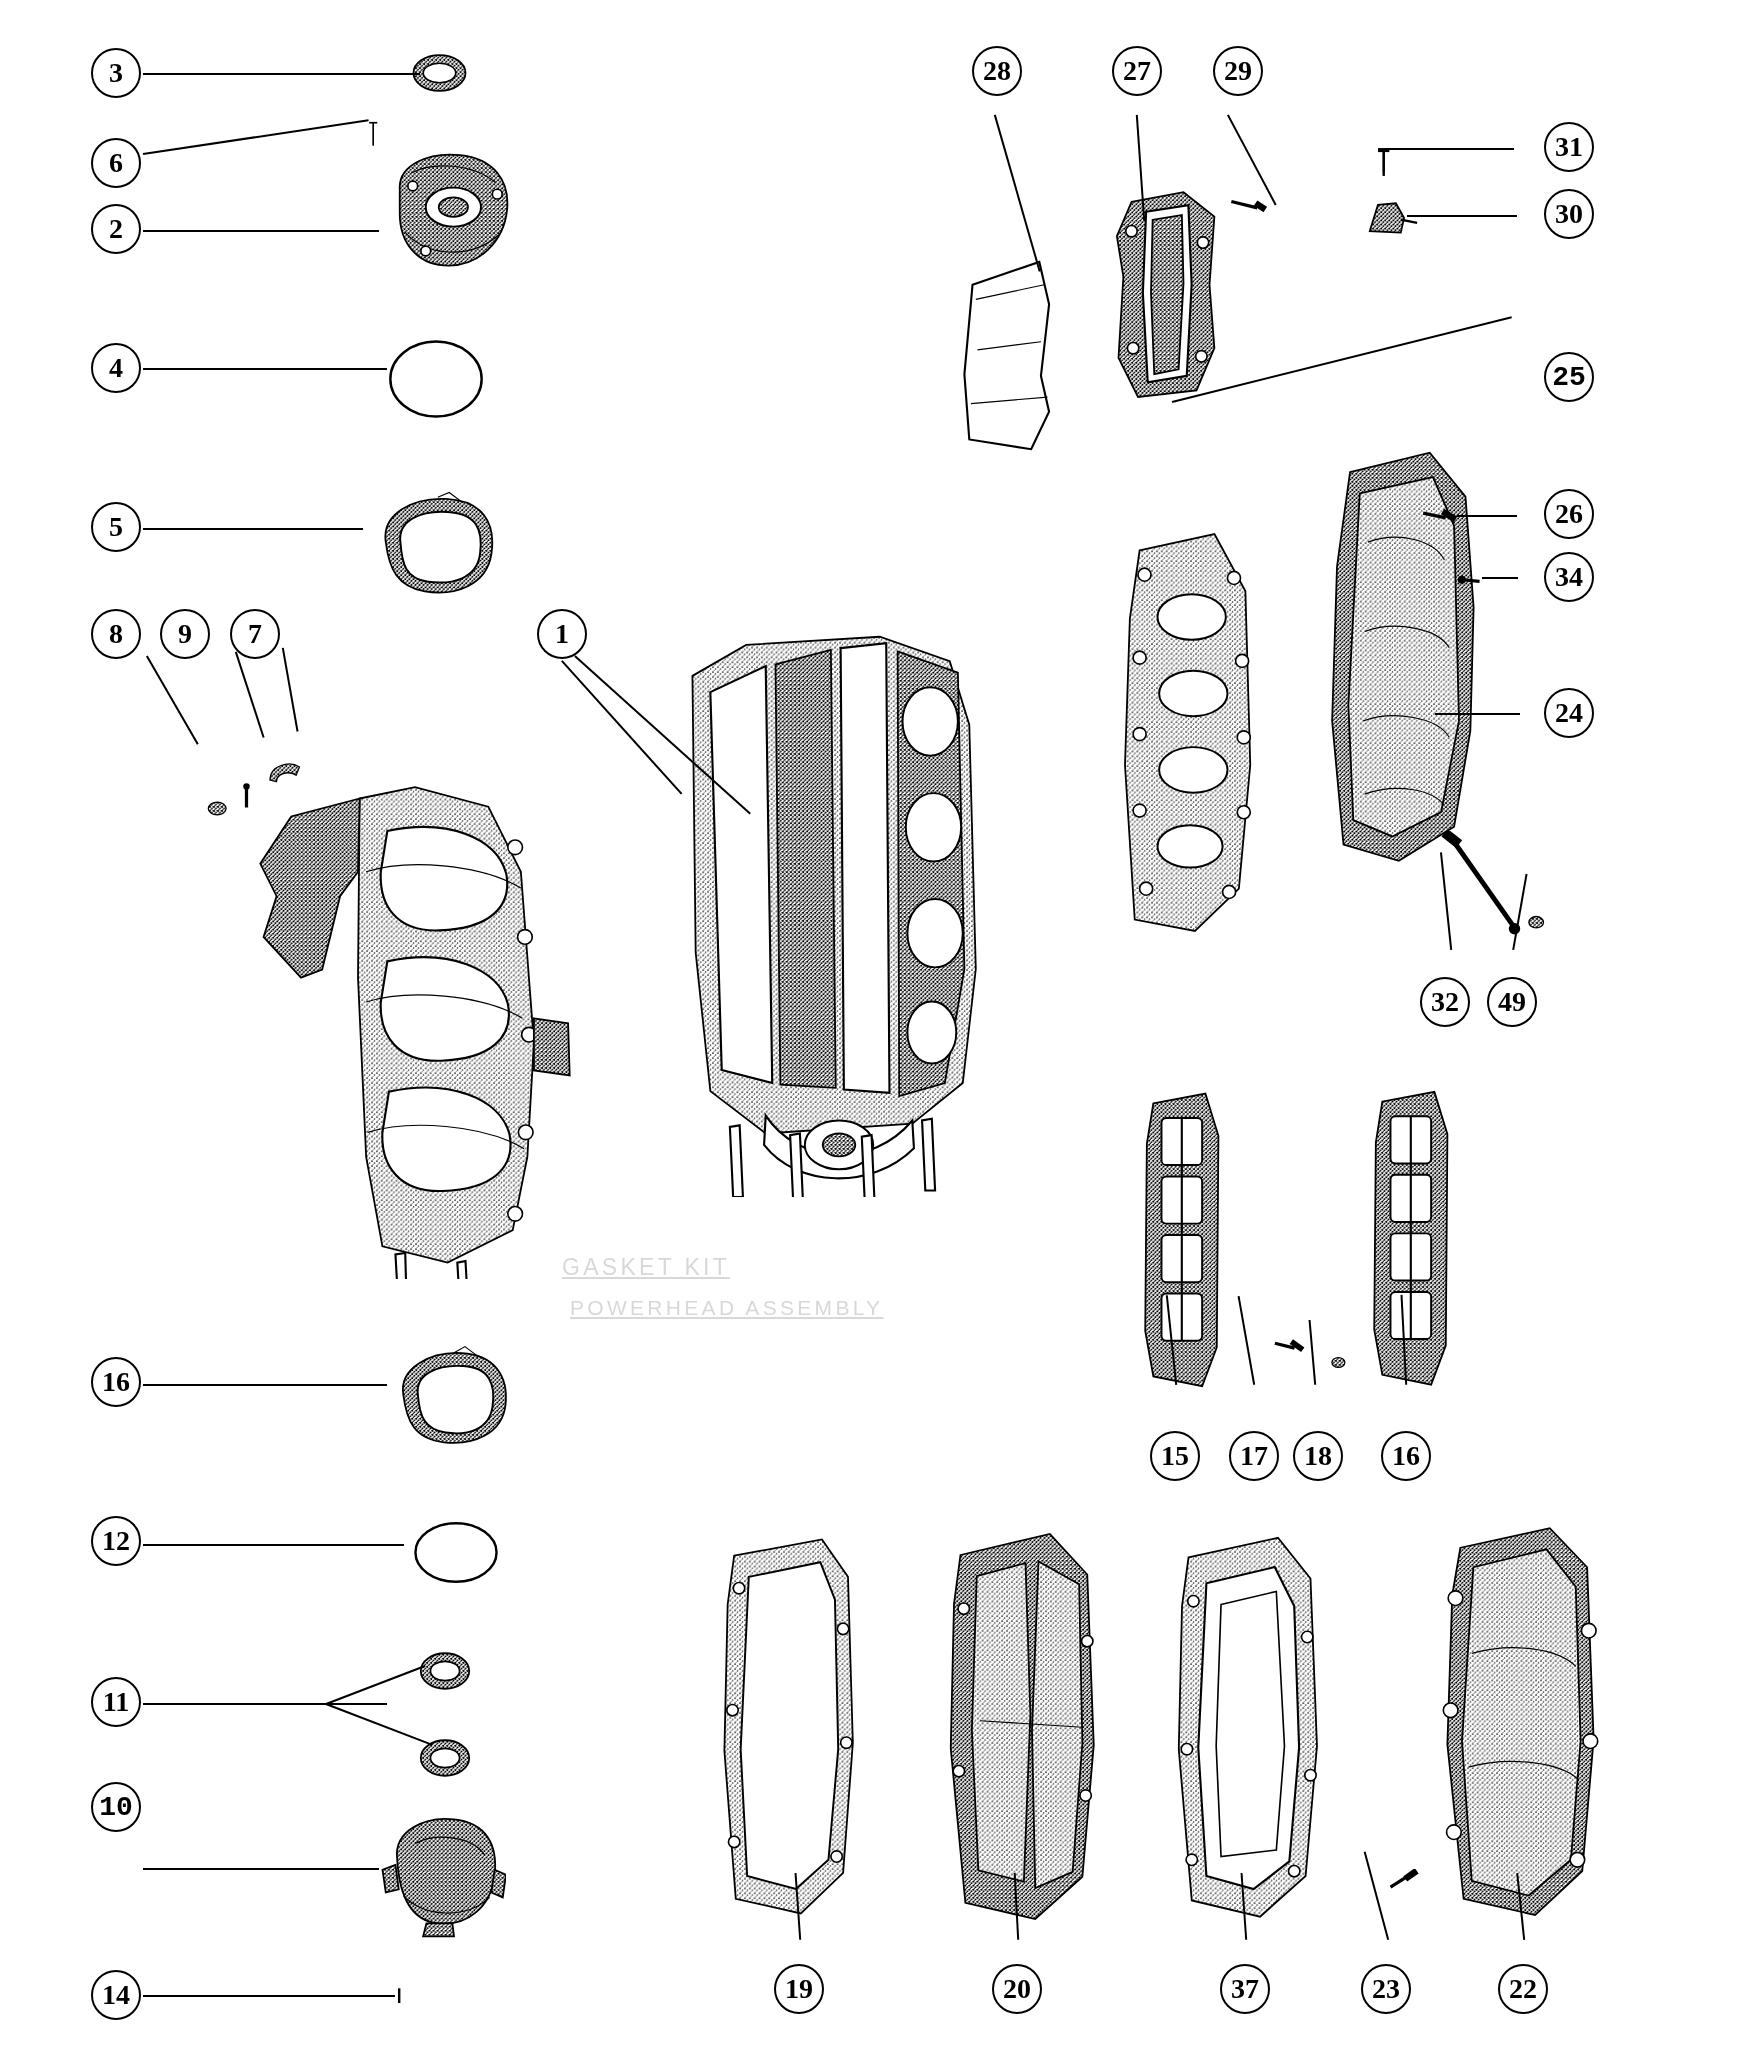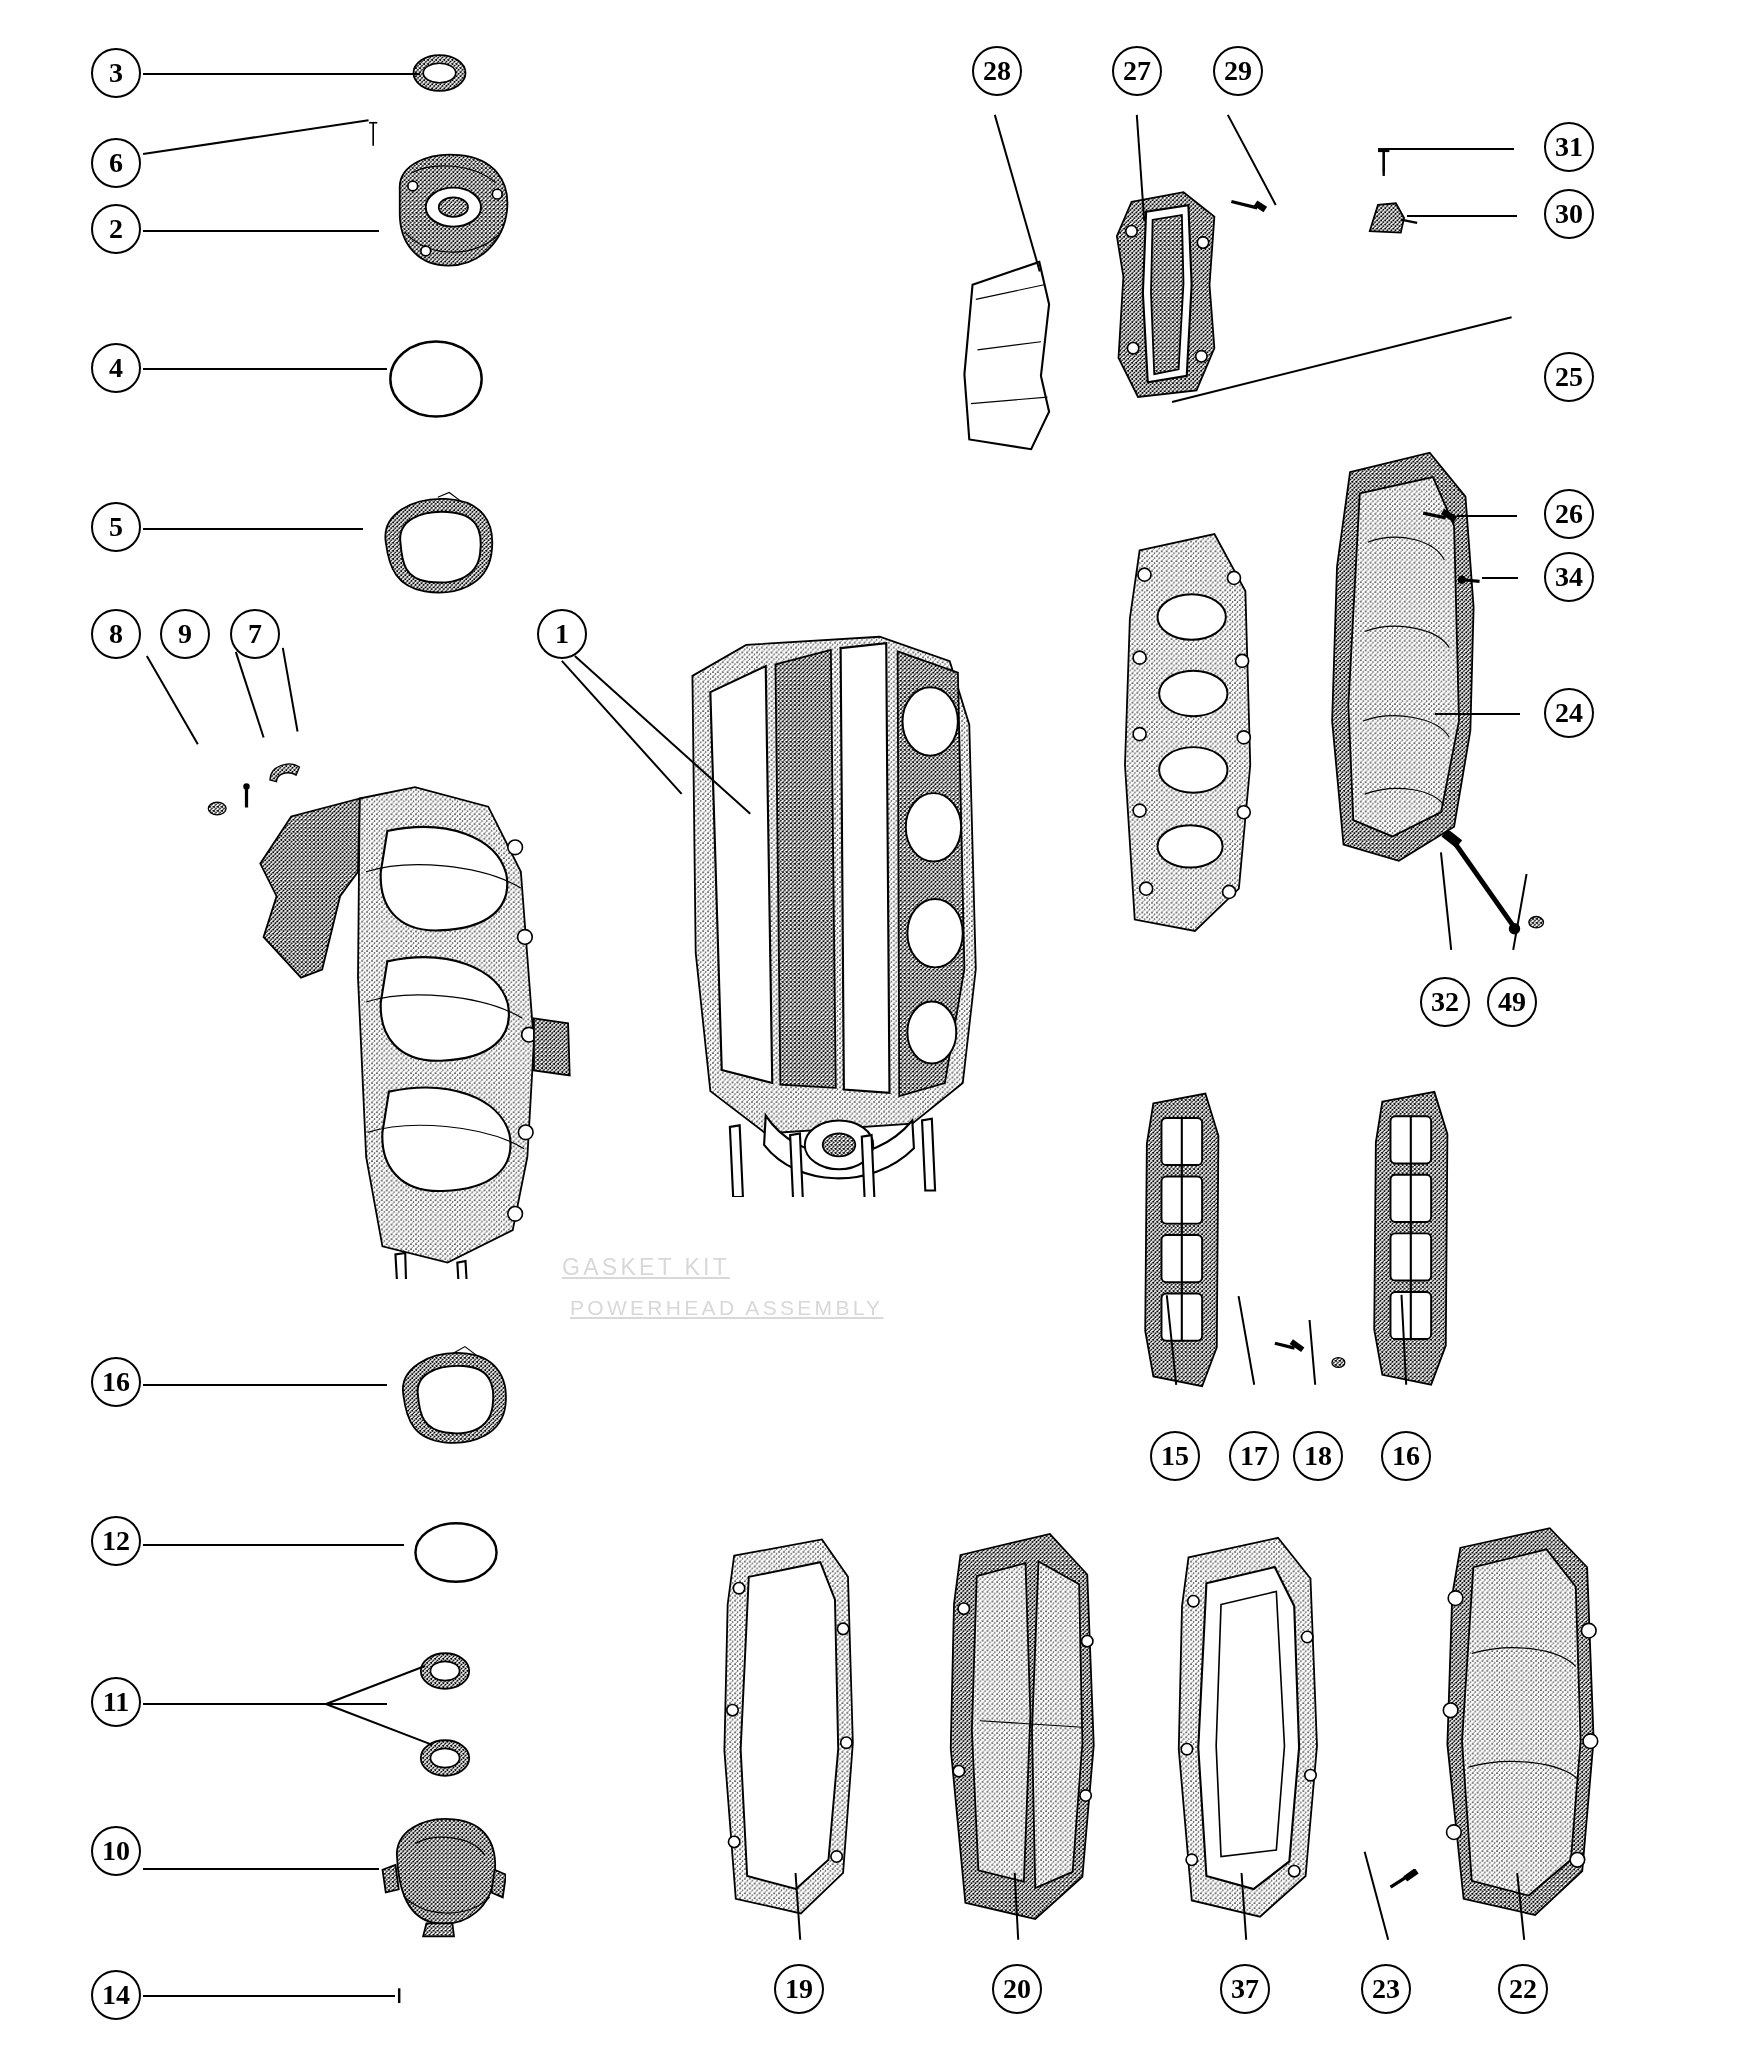--- a/index.html
+++ b/index.html
@@ -527,29 +527,29 @@
   <div class="callout" style="left:91px; top:204px;">2</div>
   <div class="callout" style="left:91px; top:343px;">4</div>
   <div class="callout" style="left:91px; top:502px;">5</div>
   <div class="callout" style="left:91px; top:609px;">8</div>
   <div class="callout" style="left:160px; top:609px;">9</div>
   <div class="callout" style="left:230px; top:609px;">7</div>
   <div class="callout" style="left:537px; top:609px;">1</div>
   <div class="callout" style="left:91px; top:1357px;">16</div>
   <div class="callout" style="left:91px; top:1516px;">12</div>
   <div class="callout" style="left:91px; top:1677px;">11</div>
-  <div class="callout" style="left:91px; top:1826px;">10</div>
+  <div class="callout" style="left:91px; top:1782px;font-family:Liberation Mono, monospace;">10</div>
   <div class="callout" style="left:91px; top:1970px;">14</div>
 
   <div class="callout" style="left:972px; top:46px;">28</div>
   <div class="callout" style="left:1112px; top:46px;">27</div>
   <div class="callout" style="left:1213px; top:46px;">29</div>
   <div class="callout" style="left:1544px; top:122px;">31</div>
   <div class="callout" style="left:1544px; top:189px;">30</div>
-  <div class="callout" style="left:1544px; top:352px;">25</div>
+  <div class="callout" style="left:1544px; top:352px;font-family:Liberation Mono, monospace;">25</div>
   <div class="callout" style="left:1544px; top:489px;">26</div>
   <div class="callout" style="left:1544px; top:552px;">34</div>
   <div class="callout" style="left:1544px; top:688px;">24</div>
   <div class="callout" style="left:1420px; top:977px;">32</div>
   <div class="callout" style="left:1487px; top:977px;">49</div>
 
   <div class="callout" style="left:1150px; top:1431px;">15</div>
   <div class="callout" style="left:1229px; top:1431px;">17</div>
   <div class="callout" style="left:1293px; top:1431px;">18</div>
   <div class="callout" style="left:1381px; top:1431px;">16</div>

